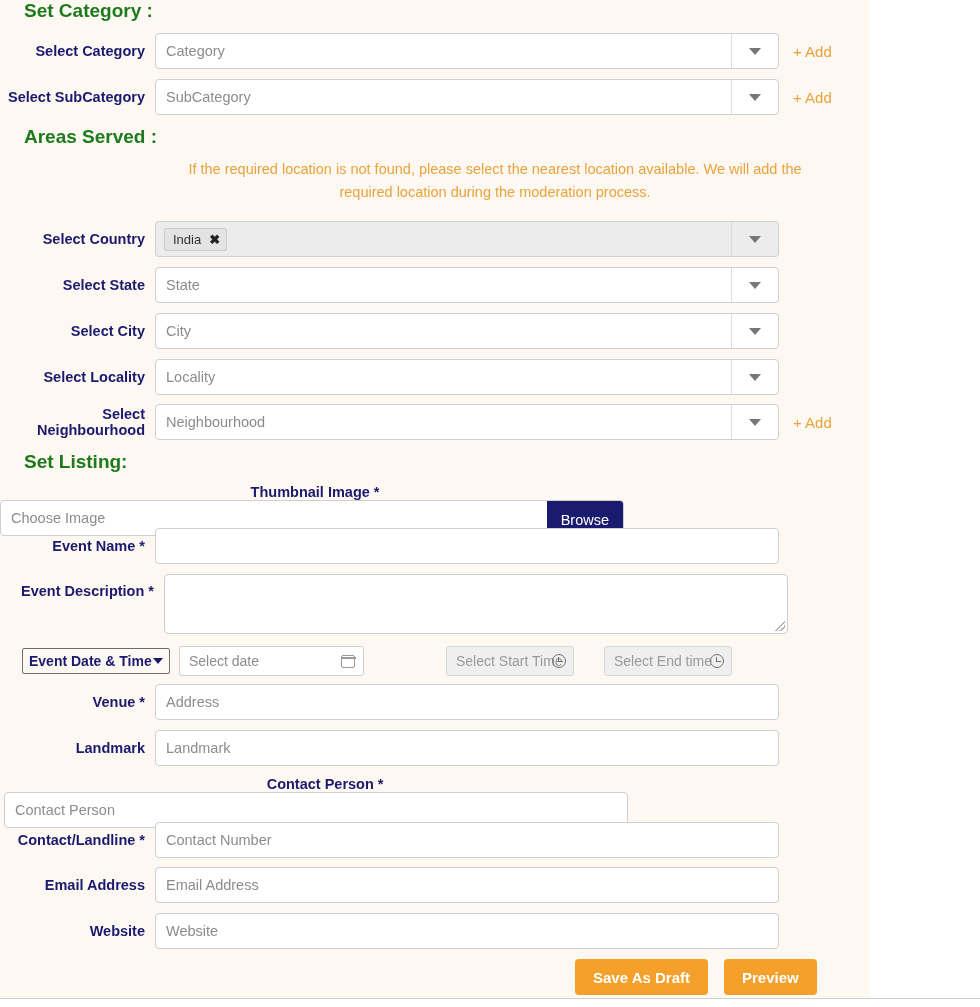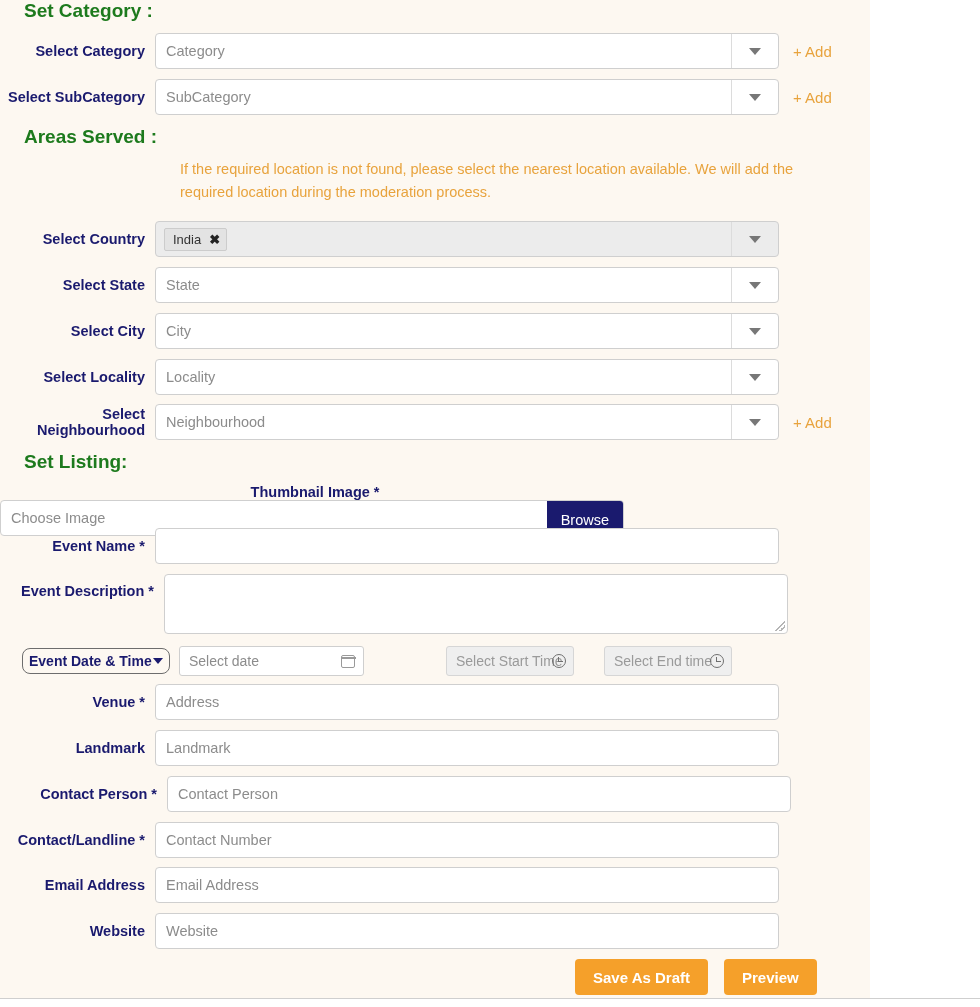--- a/index.html
+++ b/index.html
@@ -101,20 +101,21 @@
     font-size: 15px;
     white-space: nowrap;
   }
   .note {
     position: absolute;
     left: 180px;
     width: 630px;
     color: #e8a33d;
     font-size: 14.5px;
     line-height: 23px;
+    text-align: center;
   }
   .chip {
     margin-left: 8px;
     background: #e3e3e3;
     border: 1px solid #cccccc;
     border-radius: 2px;
     padding: 3px 6px 3px 8px;
     font-size: 13px;
     color: #333;
     display: inline-flex;
@@ -153,21 +154,21 @@
     height: 10px;
     background:
       linear-gradient(135deg, transparent 0 45%, #b5b5b5 45% 55%, transparent 55% 100%),
       linear-gradient(135deg, transparent 0 70%, #b5b5b5 70% 80%, transparent 80% 100%);
   }
   .dt-select {
     width: 148px;
     height: 26px;
     border: 1px solid #6d6d6d;
     background: #fdf8f1;
-    border-radius: 8px;
+    border-radius: 2px;
     display: flex;
     align-items: center;
     justify-content: space-between;
     padding: 12px 6px;
     box-sizing: border-box;
     font-size: 14px;
     font-weight: bold;
     color: #1a1a6e;
     cursor: pointer;
   }
@@ -408,21 +409,21 @@
     </div>
   </div>
 
   <div class="row" style="left:0px; top:730px;">
     <div class="label">Landmark</div>
     <div class="field">
       <span class="ph">Landmark</span>
     </div>
   </div>
 
-  <div class="row" style="left:12px; top:776px;">
+  <div class="row" style="left:4px; top:776px;flex-direction:column;">
     <div class="label">Contact Person *</div>
     <div class="field">
       <span class="ph">Contact Person</span>
     </div>
   </div>
 
   <div class="row" style="left:0px; top:822px;">
     <div class="label">Contact/Landline *</div>
     <div class="field">
       <span class="ph">Contact Number</span>

